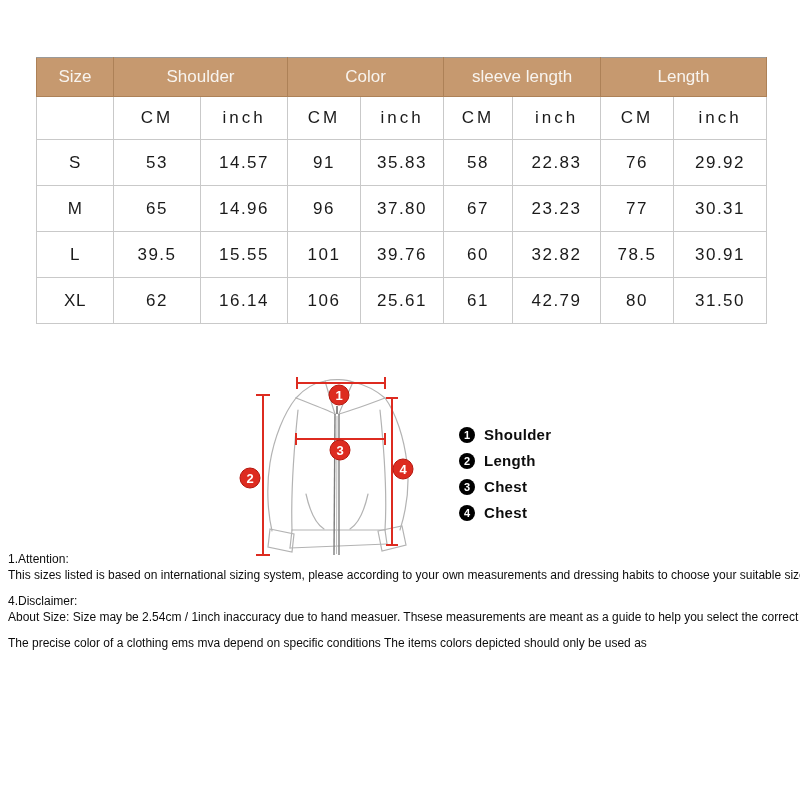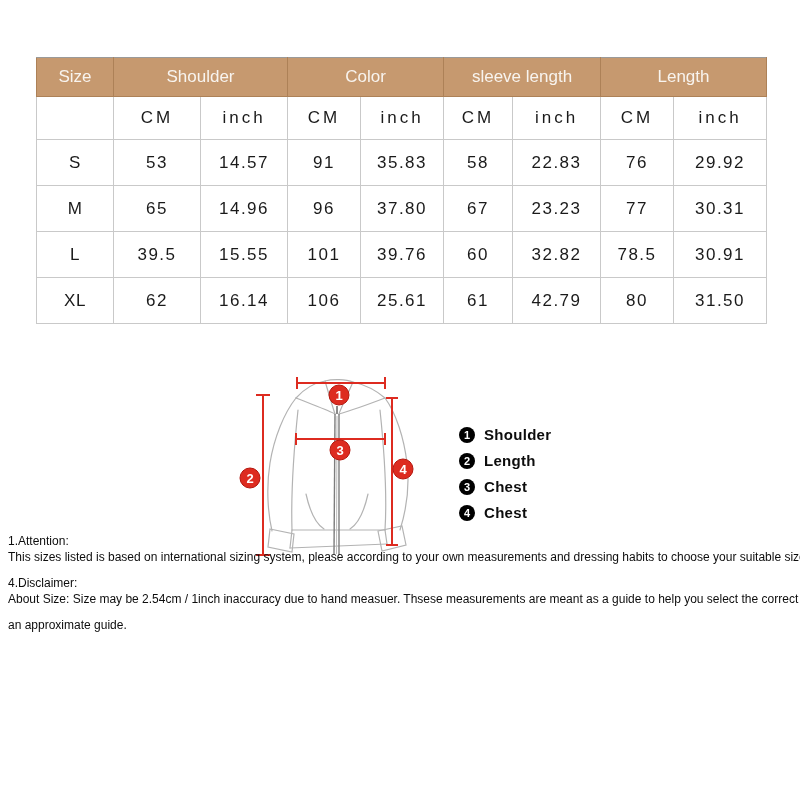--- a/index.html
+++ b/index.html
@@ -34,21 +34,21 @@
   .legend { position:absolute; left:459px; top:426px; }
   .legend-item { display:flex; align-items:center; height:17px; margin-bottom:9px; }
   .legend-num {
     width:16px; height:16px; border-radius:50%; background:#000; color:#fff;
     font-size:11px; font-weight:700; display:flex; align-items:center;
     justify-content:center; margin-right:9px; flex:0 0 16px;
   }
   .legend-label { font-size:15px; font-weight:700; color:#0d0d0d; letter-spacing:0.3px; }
 
   
-  .notes { position:absolute; left:8px; top:533px; width:792px; font-size:12px; color:#0d0d0d; }
+  .notes { position:absolute; left:8px; top:551px; width:792px; font-size:12px; color:#0d0d0d; }
   .note-section { margin-bottom:10px; }
   .note-heading { line-height:16px; }
   .note-line { line-height:16px; white-space:nowrap; }
 </style>
 </head>
 <body>
 
 <div class="canvas">
 
   <table class="size-table">
@@ -219,17 +219,17 @@
   <div class="notes">
     <div class="note-section">
       <div class="note-heading">1.Attention:</div>
       <div class="note-line">This sizes listed is based on international sizing system, please according to your own measurements and dressing habits to choose your suitable size.</div>
     </div>
     <div class="note-section">
       <div class="note-heading">4.Disclaimer:</div>
       <div class="note-line">About Size: Size may be 2.54cm / 1inch inaccuracy due to hand measuer. Thsese measurements are meant as a guide to help you select the correct size.</div>
     </div>
     <div class="note-section">
-      <div class="note-line">an approximate guide.</div>
+      <div class="note-line">The precise color of a clothing ems mva depend on specific conditions The items colors depicted should only be used as</div>
     </div>
   </div>
 
 </div>
 
 </body></html>

